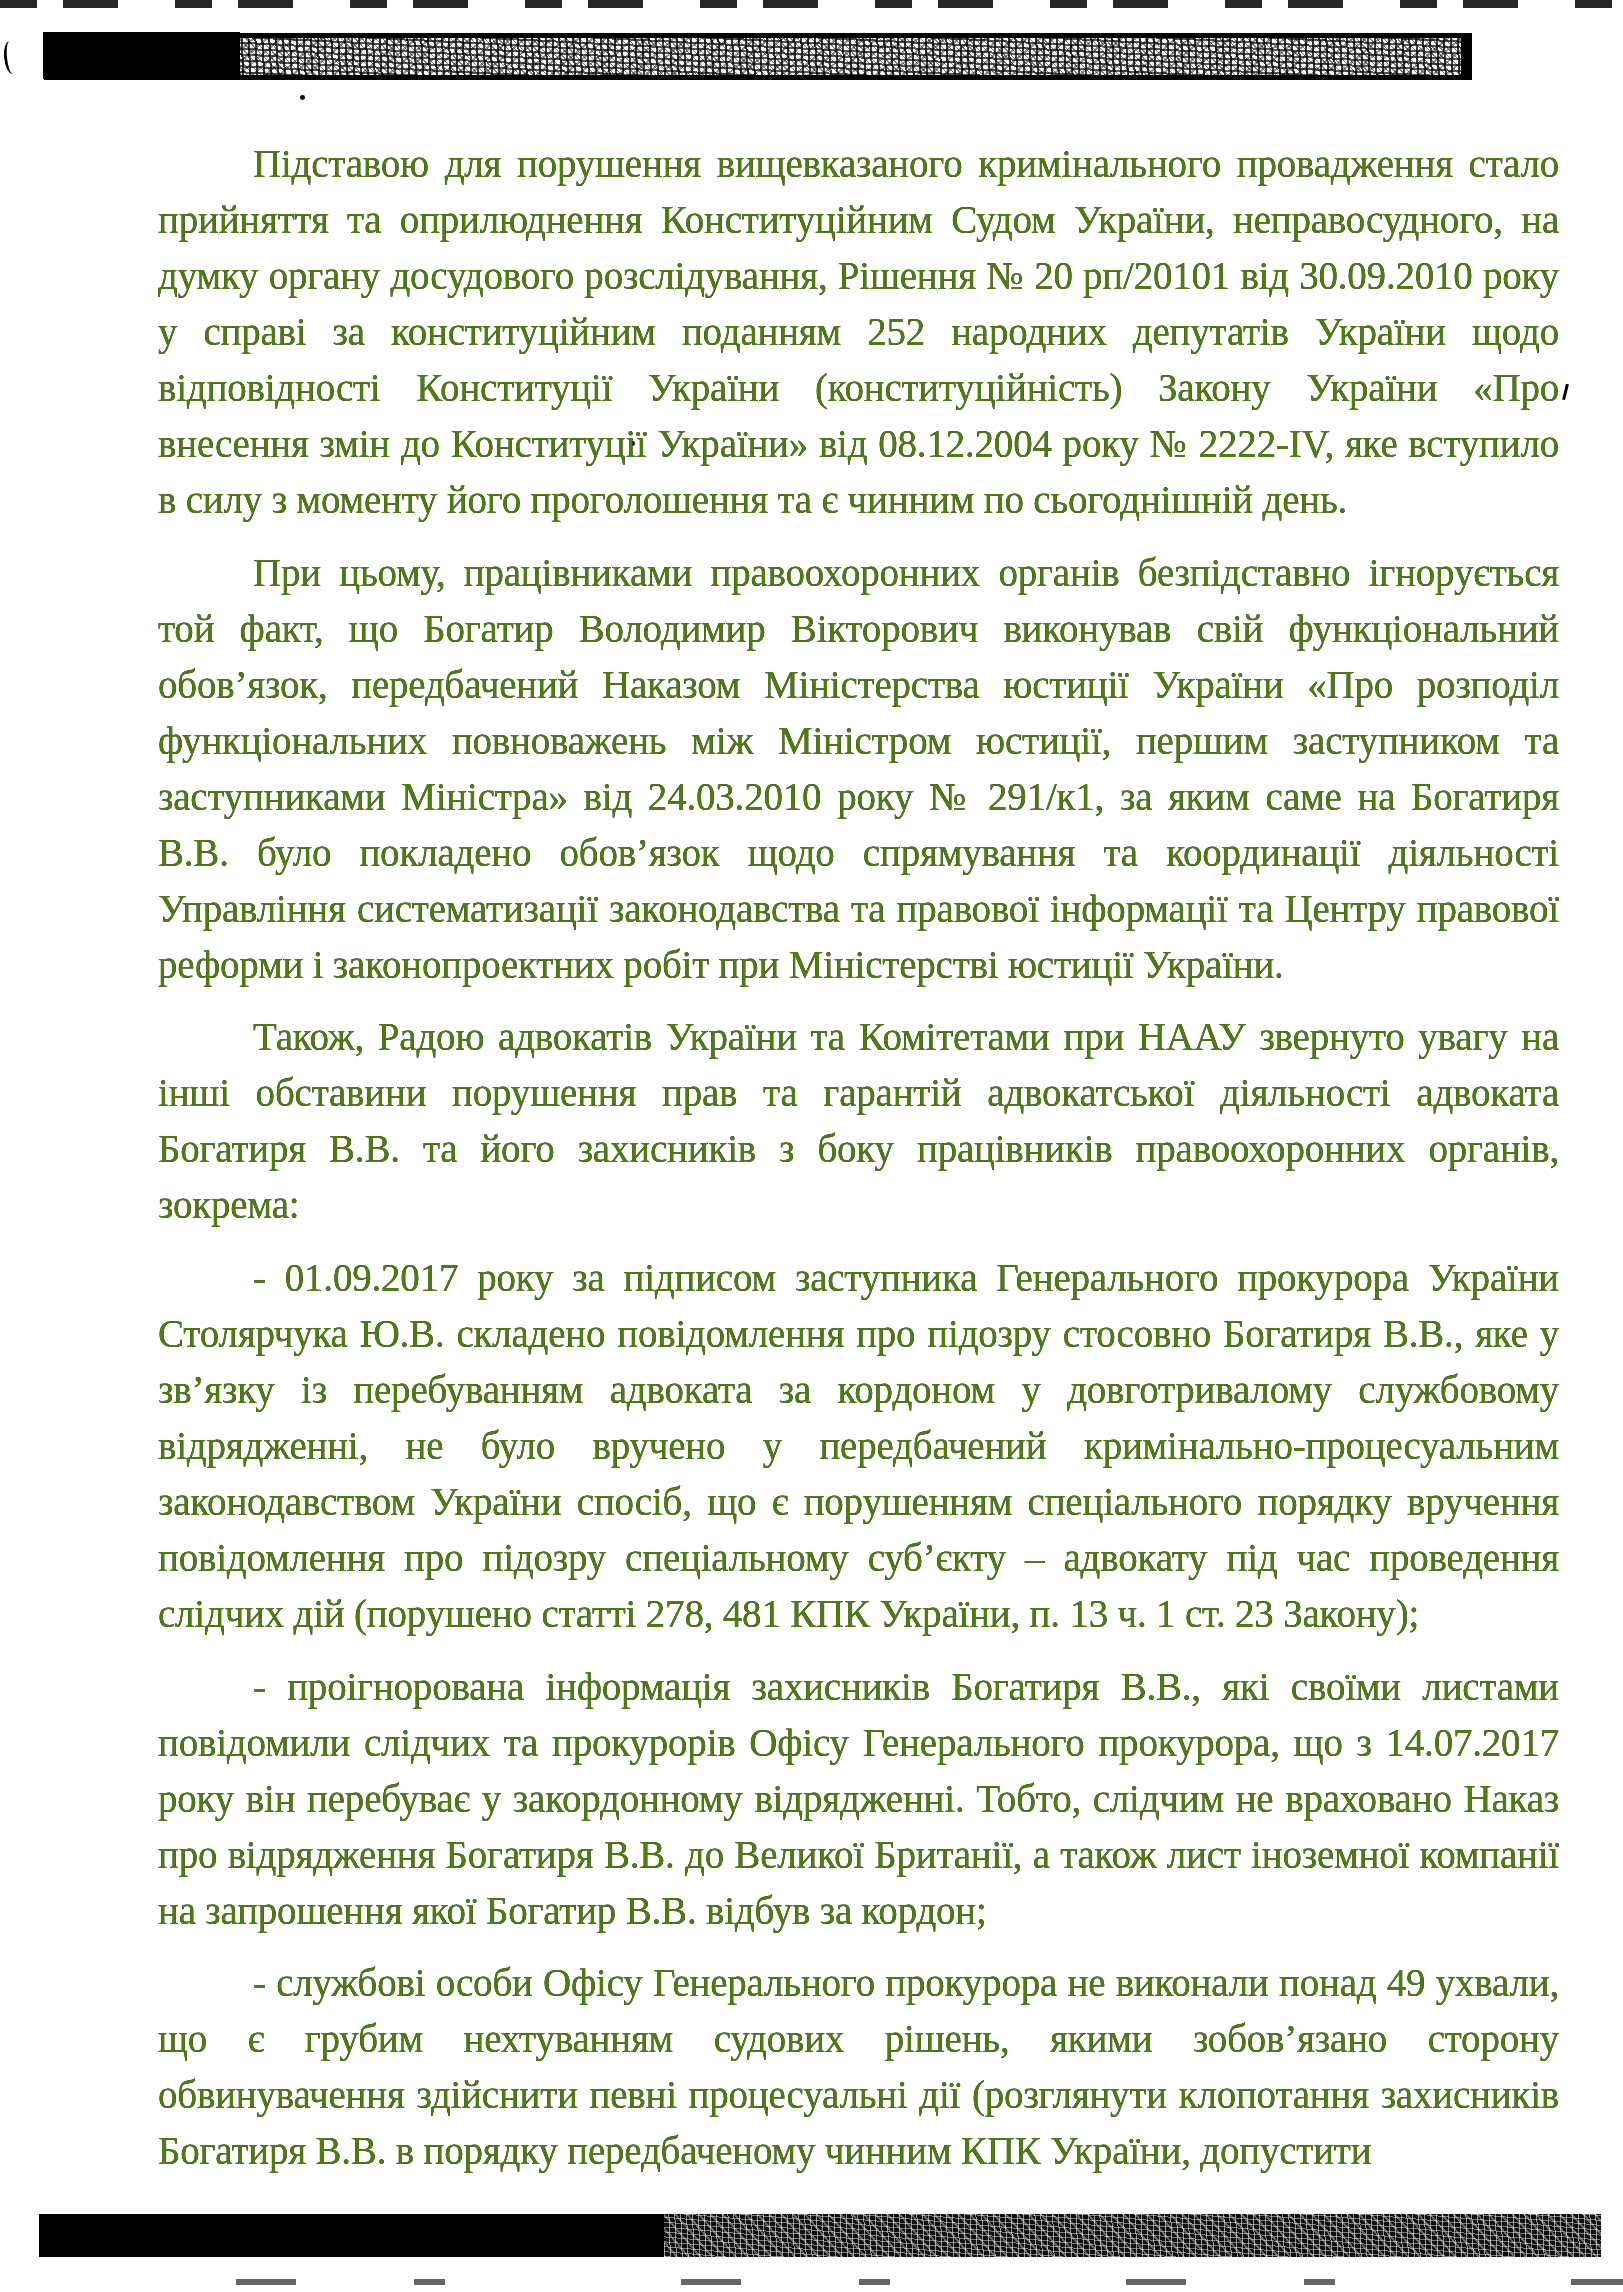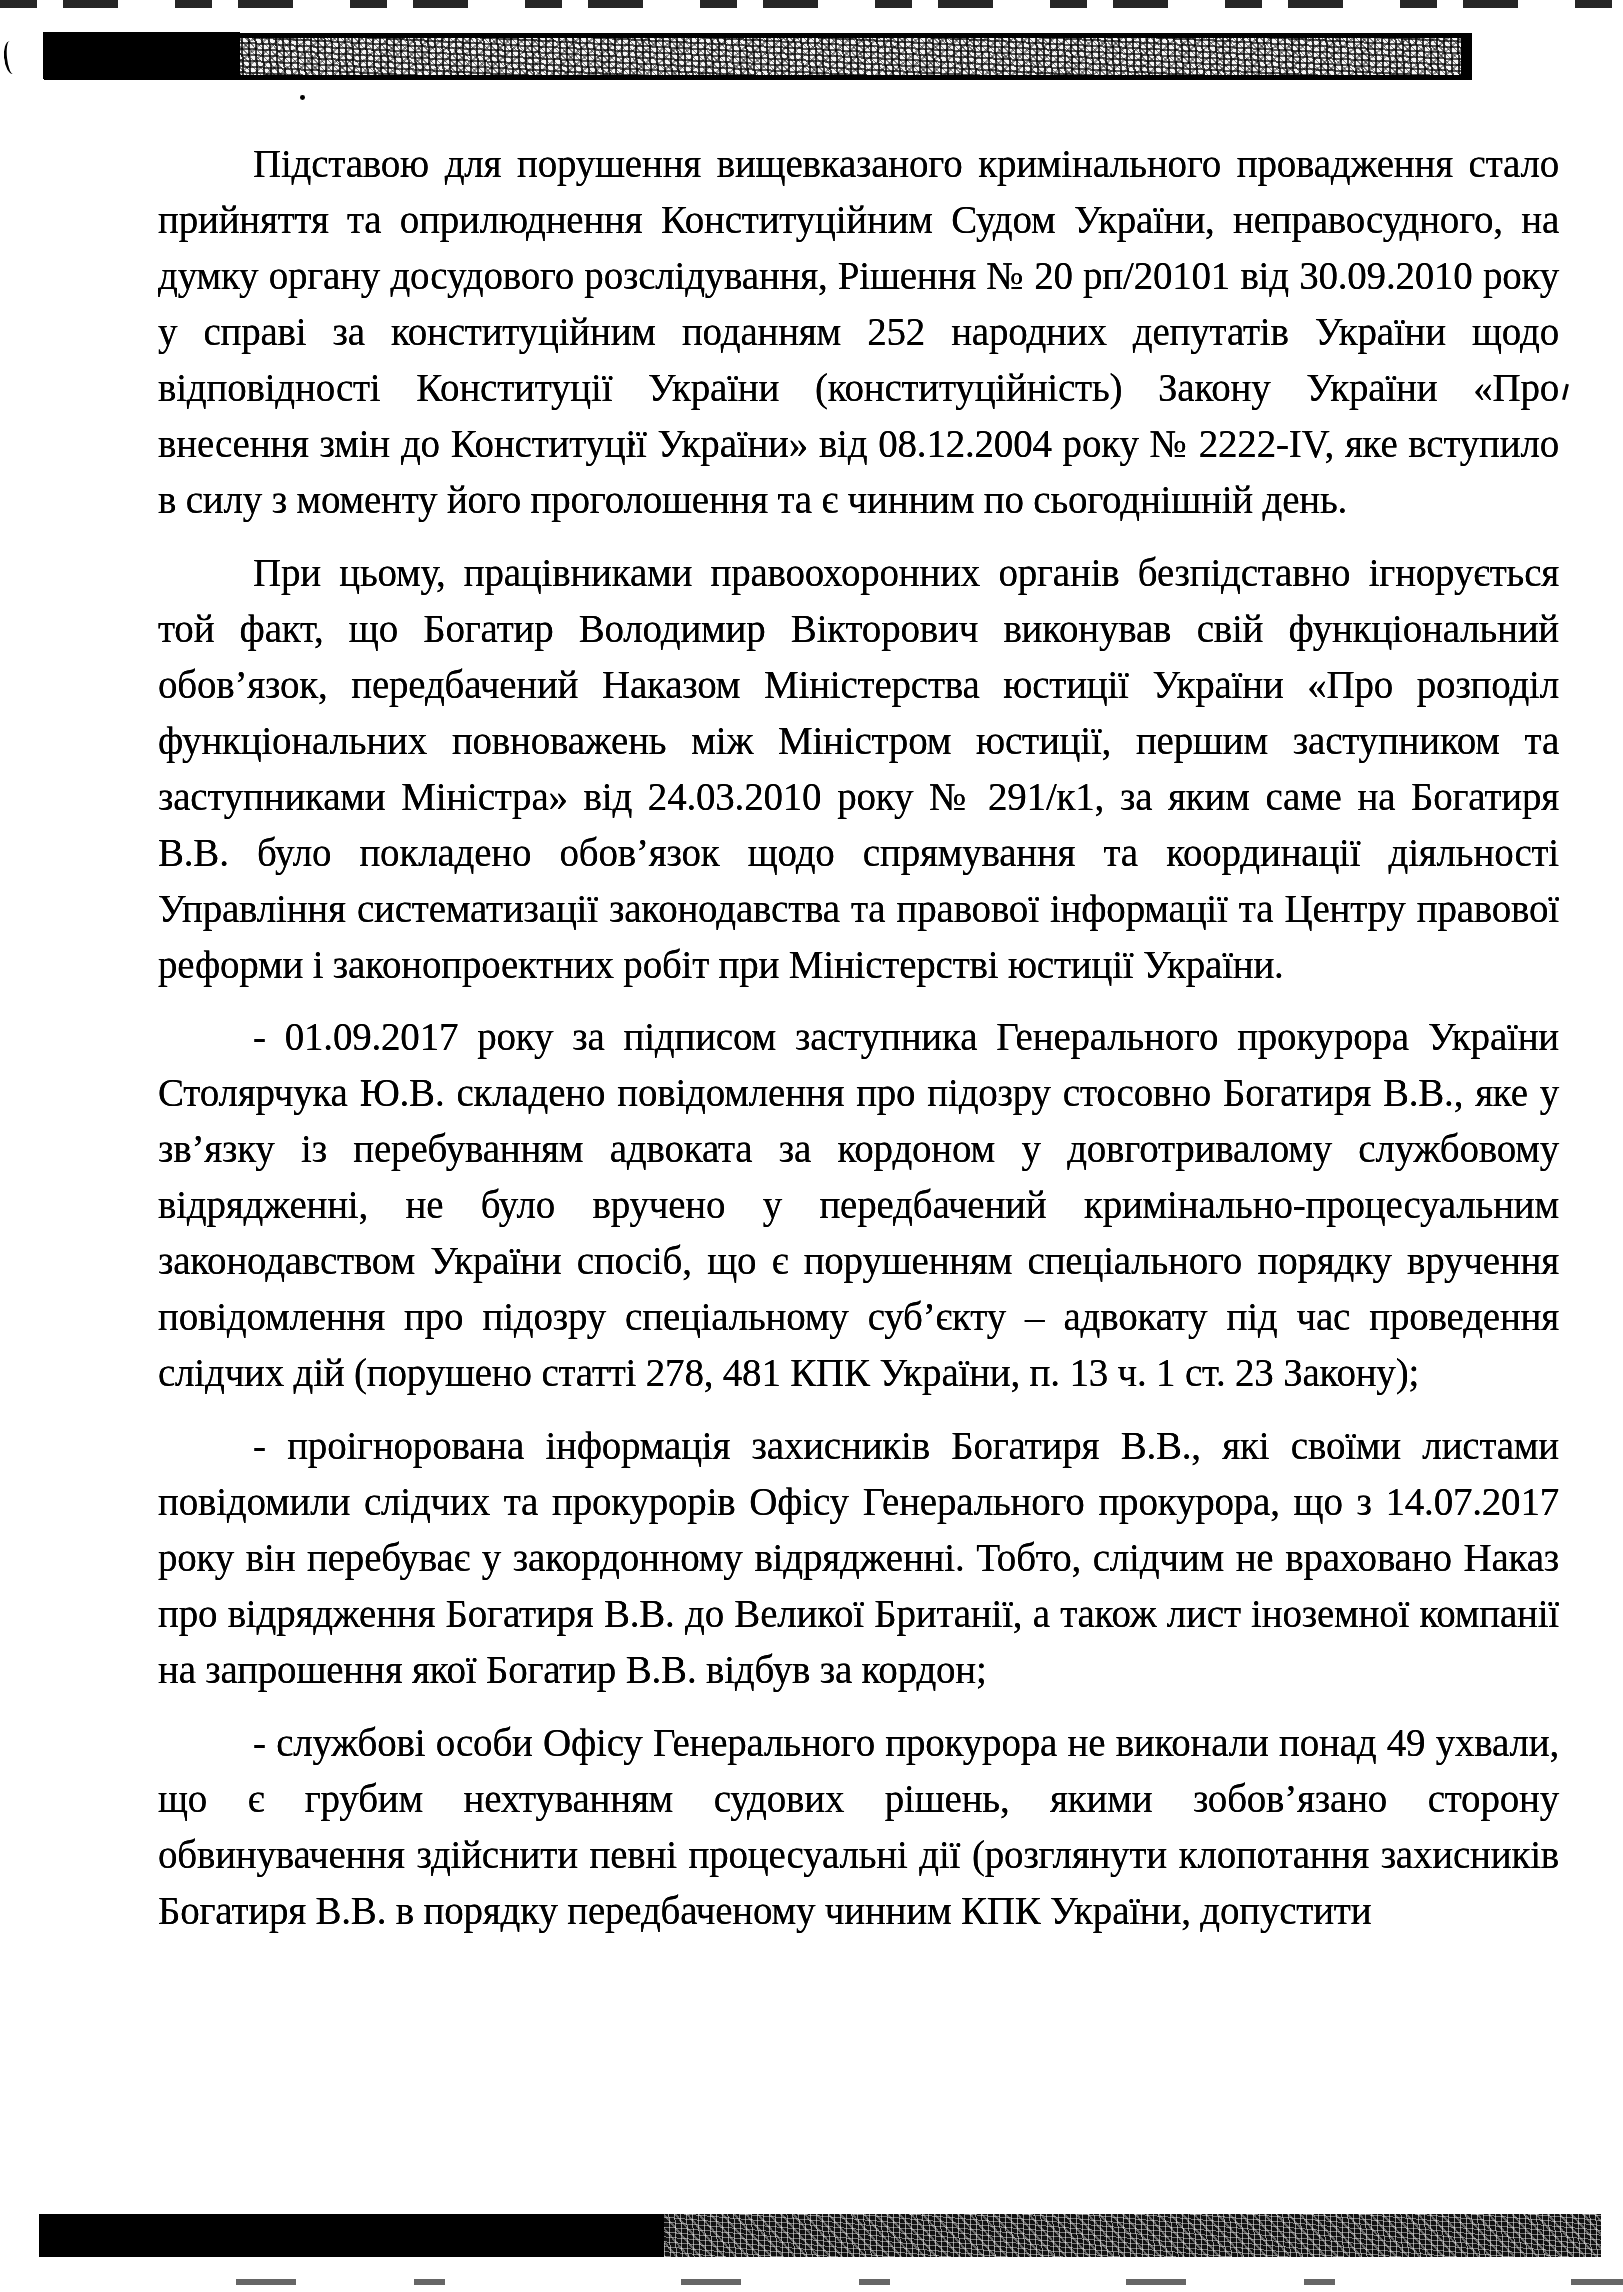--- a/index.html
+++ b/index.html
@@ -4,21 +4,21 @@
 <style>
   html, body { margin: 0; padding: 0; background: #e8e8e8; }
   .page {
     position: relative;
     width: 1623px;
     height: 2292px;
     margin: 0 auto;
     background: #ffffff;
     overflow: hidden;
     font-family: "Liberation Serif", "DejaVu Serif", serif;
-    color: #000000;
+    color: #4d7c0f;
   }
 
   
   .edge-dashes {
     position: absolute;
     left: 0;
     width: 100%;
     height: 7.9px;
     background: repeating-linear-gradient(90deg,
       #000 0 37px, transparent 37px 63px,
@@ -120,20 +120,21 @@
   </div>
 
   <div class="mark-paren"></div>
   <div class="mark-dot-a"></div>
   <div class="mark-dot-b"></div>
   <div class="mark-tick"></div>
 
   <div class="text-block">
     <p>Підставою для порушення вищевказаного кримінального провадження стало прийняття та оприлюднення Конституційним Судом України, неправосудного, на думку органу досудового розслідування, Рішення № 20 рп/20101 від 30.09.2010 року у справі за конституційним поданням 252 народних депутатів України щодо відповідності Конституції України (конституційність) Закону України «Про внесення змін до Конституції України» від 08.12.2004 року № 2222-IV, яке вступило в силу з моменту його проголошення та є чинним по сьогоднішній день.</p>
     <p>При цьому, працівниками правоохоронних органів безпідставно ігнорується той факт, що Богатир Володимир Вікторович виконував свій функціональний обов’язок, передбачений Наказом Міністерства юстиції України «Про розподіл функціональних повноважень між Міністром юстиції, першим заступником та заступниками Міністра» від 24.03.2010 року № 291/к1, за яким саме на Богатиря В.В. було покладено обов’язок щодо спрямування та координації діяльності Управління систематизації законодавства та правової інформації та Центру правової реформи і законопроектних робіт при Міністерстві юстиції України.</p>
+    <p>Також, Радою адвокатів України та Комітетами при НААУ звернуто увагу на інші обставини порушення прав та гарантій адвокатської діяльності адвоката Богатиря В.В. та його захисників з боку працівників правоохоронних органів, зокрема:</p>
     <p>- 01.09.2017 року за підписом заступника Генерального прокурора України Столярчука Ю.В. складено повідомлення про підозру стосовно Богатиря В.В., яке у зв’язку із перебуванням адвоката за кордоном у довготривалому службовому відрядженні, не було вручено у передбачений кримінально-процесуальним законодавством України спосіб, що є порушенням спеціального порядку вручення повідомлення про підозру спеціальному суб’єкту – адвокату під час проведення слідчих дій (порушено статті 278, 481 КПК України, п. 13 ч. 1 ст. 23 Закону);</p>
     <p>- проігнорована інформація захисників Богатиря В.В., які своїми листами повідомили слідчих та прокурорів Офісу Генерального прокурора, що з 14.07.2017 року він перебуває у закордонному відрядженні. Тобто, слідчим не враховано Наказ про відрядження Богатиря В.В. до Великої Британії, а також лист іноземної компанії на запрошення якої Богатир В.В. відбув за кордон;</p>
     <p>- службові особи Офісу Генерального прокурора не виконали понад 49 ухвали, що є грубим нехтуванням судових рішень, якими зобов’язано сторону обвинувачення здійснити певні процесуальні дії (розглянути клопотання захисників Богатиря В.В. в порядку передбаченому чинним КПК України, допустити</p>
   </div>
 
   <div class="band-bottom">
     <div class="band-bottom-noise"></div>
   </div>
 
   <div class="edge-dashes bottom"></div>

